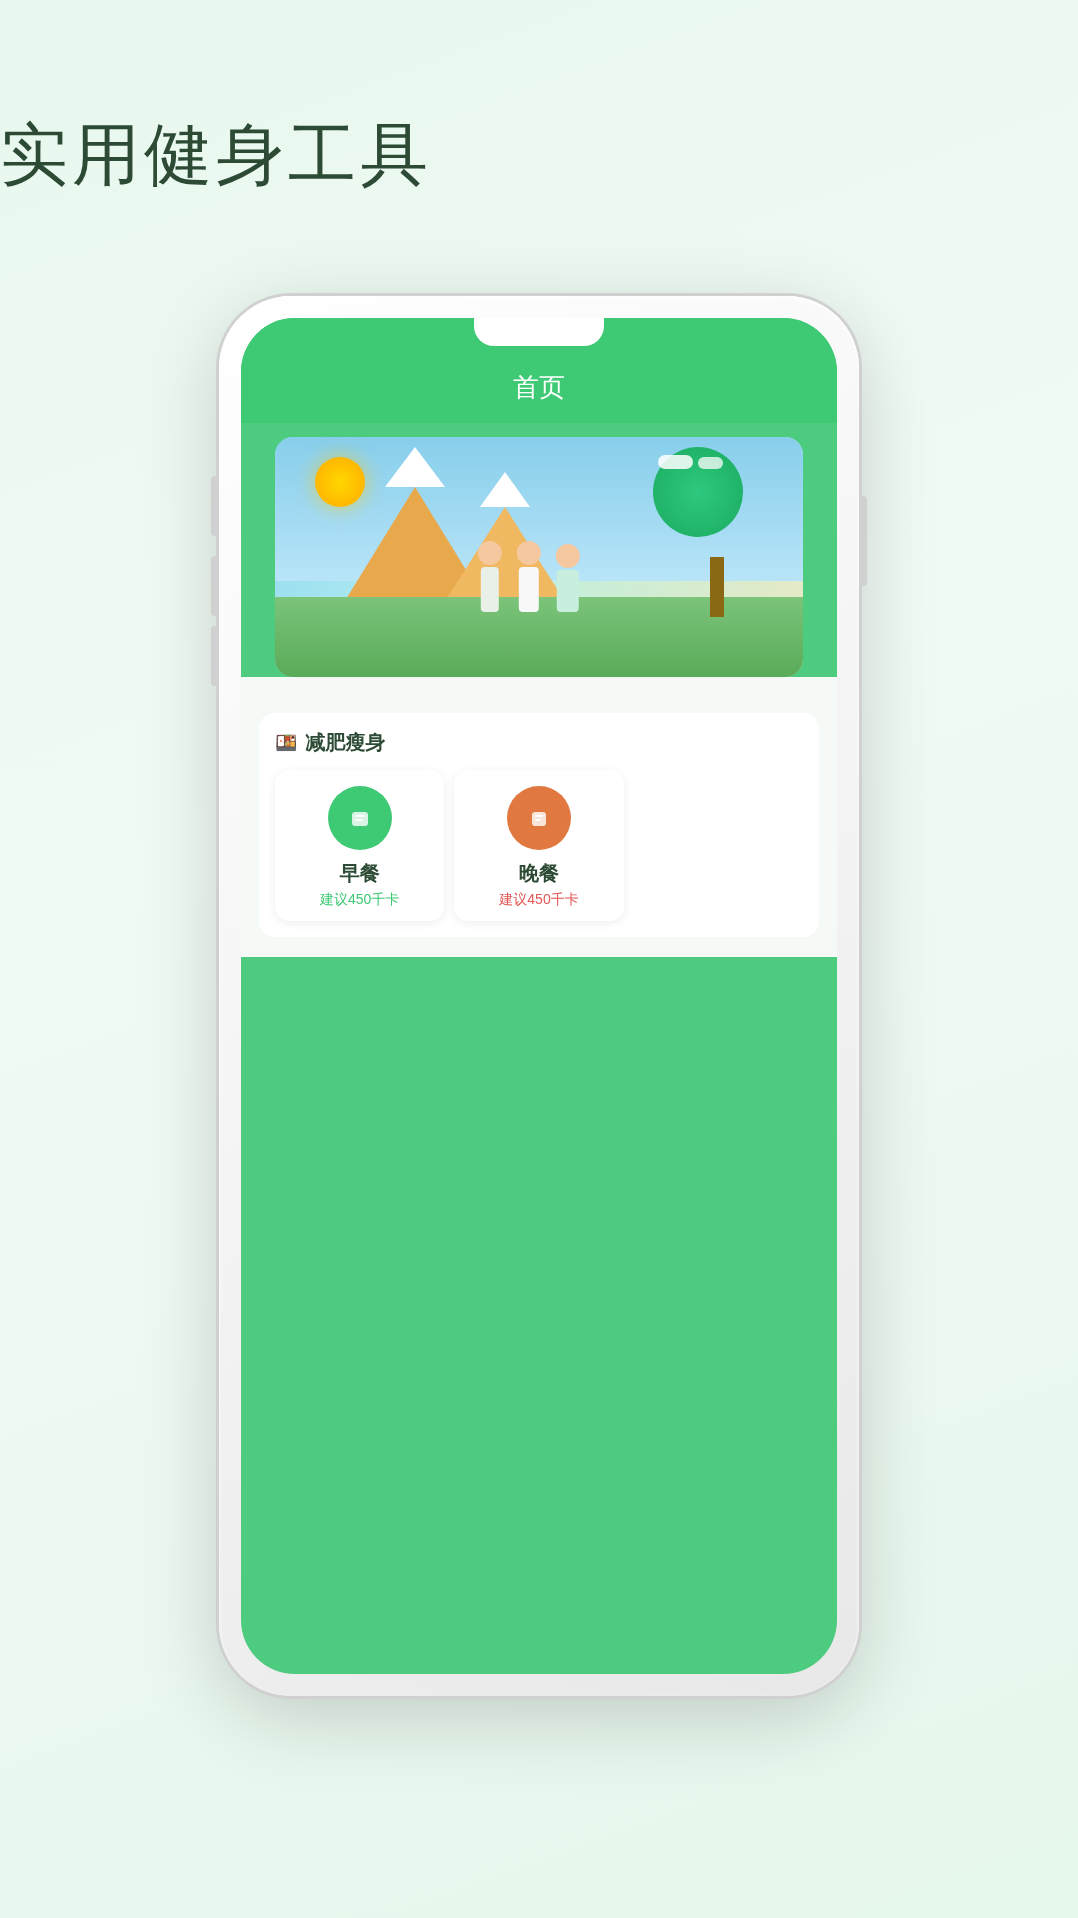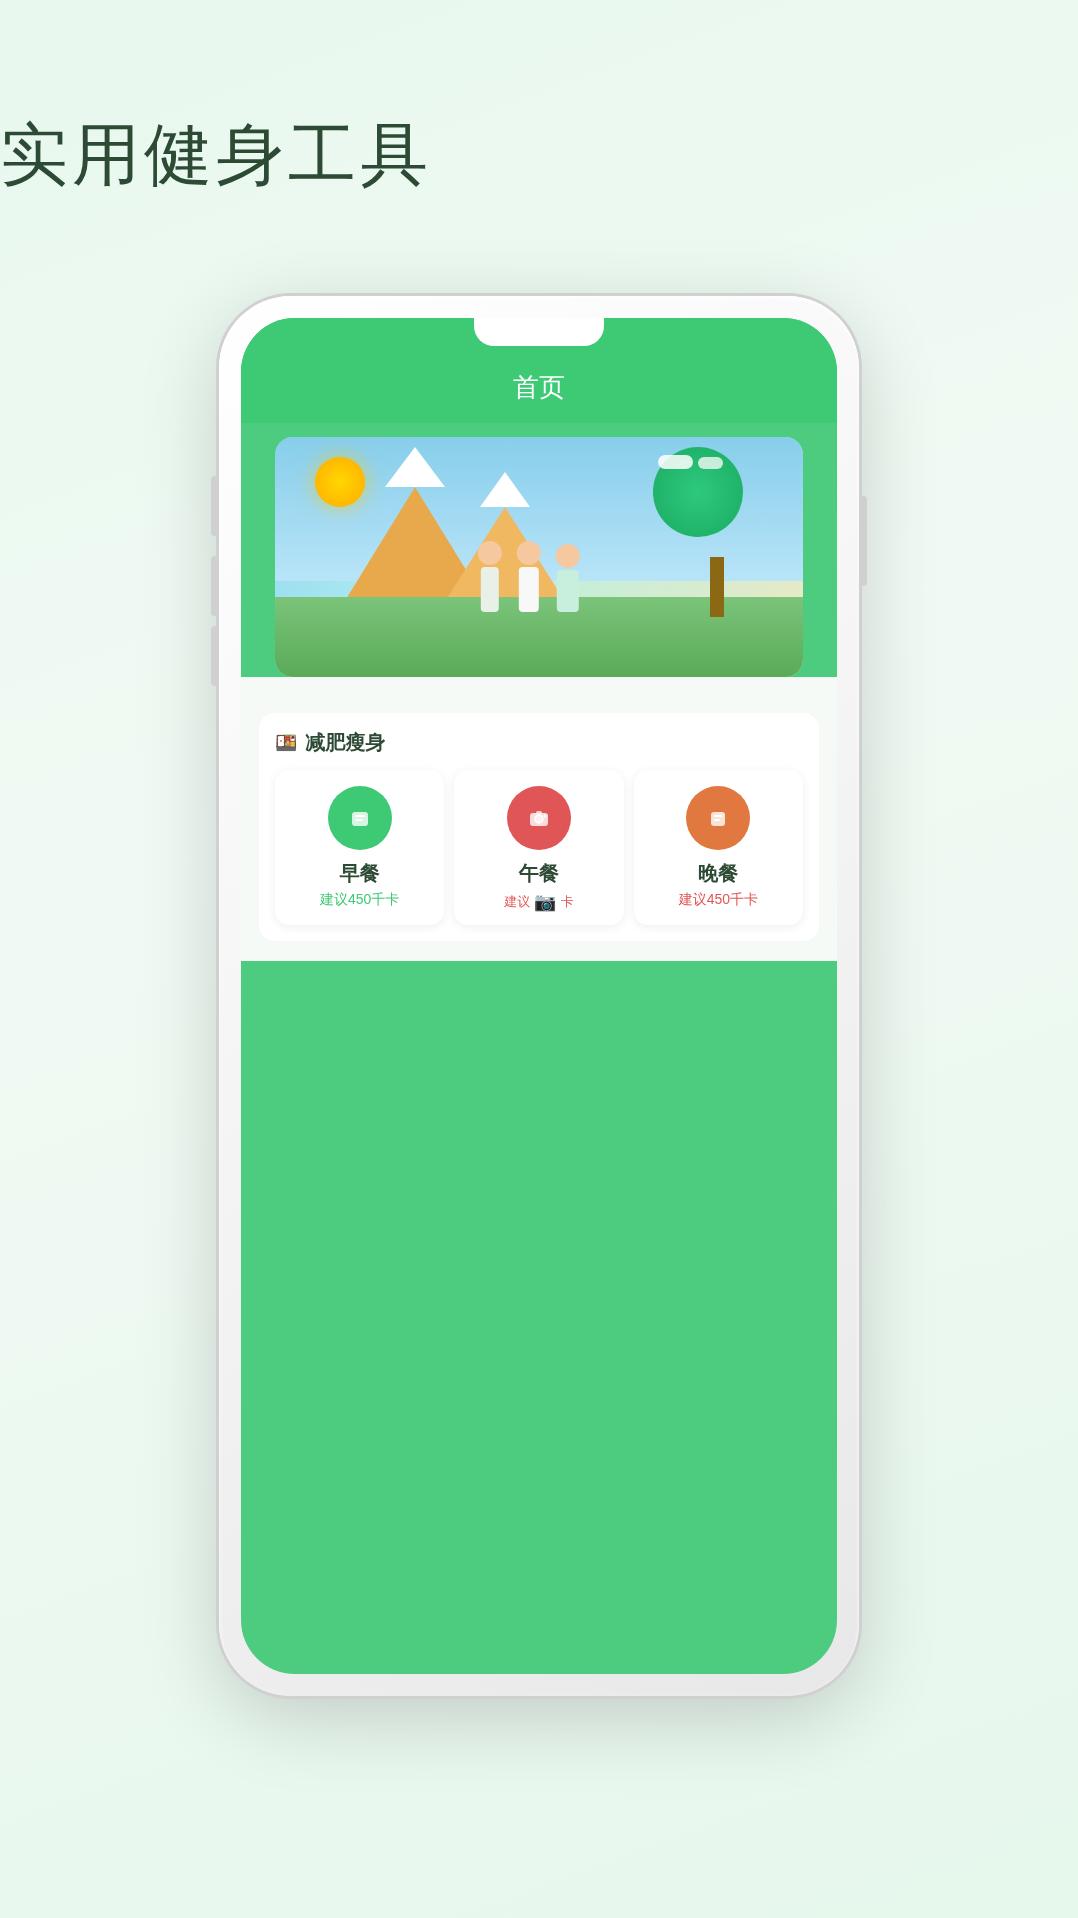--- a/index.html
+++ b/index.html
@@ -466,37 +466,20 @@
             <div class="diet-card-icon-circle diet-card-icon-green">
               <svg width="32" height="32" viewBox="0 0 32 32" fill="none">
                 <rect x="8" y="10" width="16" height="14" rx="3" fill="rgba(255,255,255,0.8)"></rect>
                 <path d="M12 14 L20 14 M12 18 L18 18" stroke="white" stroke-width="2" stroke-linecap="round"></path>
               </svg>
             </div>
             <div class="diet-card-name">早餐</div>
             <div class="diet-card-kcal-green">建议450千卡</div>
           </div>
 
-          <div class="diet-card">
-            <div class="diet-card-icon-circle diet-card-icon-red">
-              <svg width="32" height="32" viewBox="0 0 32 32" fill="none">
-
-                <rect x="7" y="11" width="18" height="13" rx="3" fill="rgba(255,255,255,0.8)"></rect>
-                <circle cx="16" cy="17" r="4" fill="rgba(255,255,255,0.6)" stroke="white" stroke-width="1.5"></circle>
-                <rect x="13" y="9" width="6" height="3" rx="1.5" fill="rgba(255,255,255,0.7)"></rect>
-                <circle cx="22" cy="14" r="1.5" fill="rgba(255,255,255,0.9)"></circle>
-              </svg>
-            </div>
-            <div class="diet-card-name">午餐</div>
-            <div style="display:flex; align-items:center; justify-content:center; gap:4px;">
-              <span style="font-size:13px; color:#e05555; font-weight:500;">建议</span>
-              <span style="font-size:18px;">📷</span>
-              <span style="font-size:13px; color:#e05555; font-weight:500;">卡</span>
-            </div>
-          </div>
 
           <div class="diet-card">
             <div class="diet-card-icon-circle diet-card-icon-orange">
               <svg width="32" height="32" viewBox="0 0 32 32" fill="none">
                 <rect x="9" y="10" width="14" height="14" rx="3" fill="rgba(255,255,255,0.8)"></rect>
                 <path d="M13 14 L19 14 M13 18 L17 18" stroke="white" stroke-width="2" stroke-linecap="round"></path>
               </svg>
             </div>
             <div class="diet-card-name">晚餐</div>
             <div class="diet-card-kcal">建议450千卡</div>

